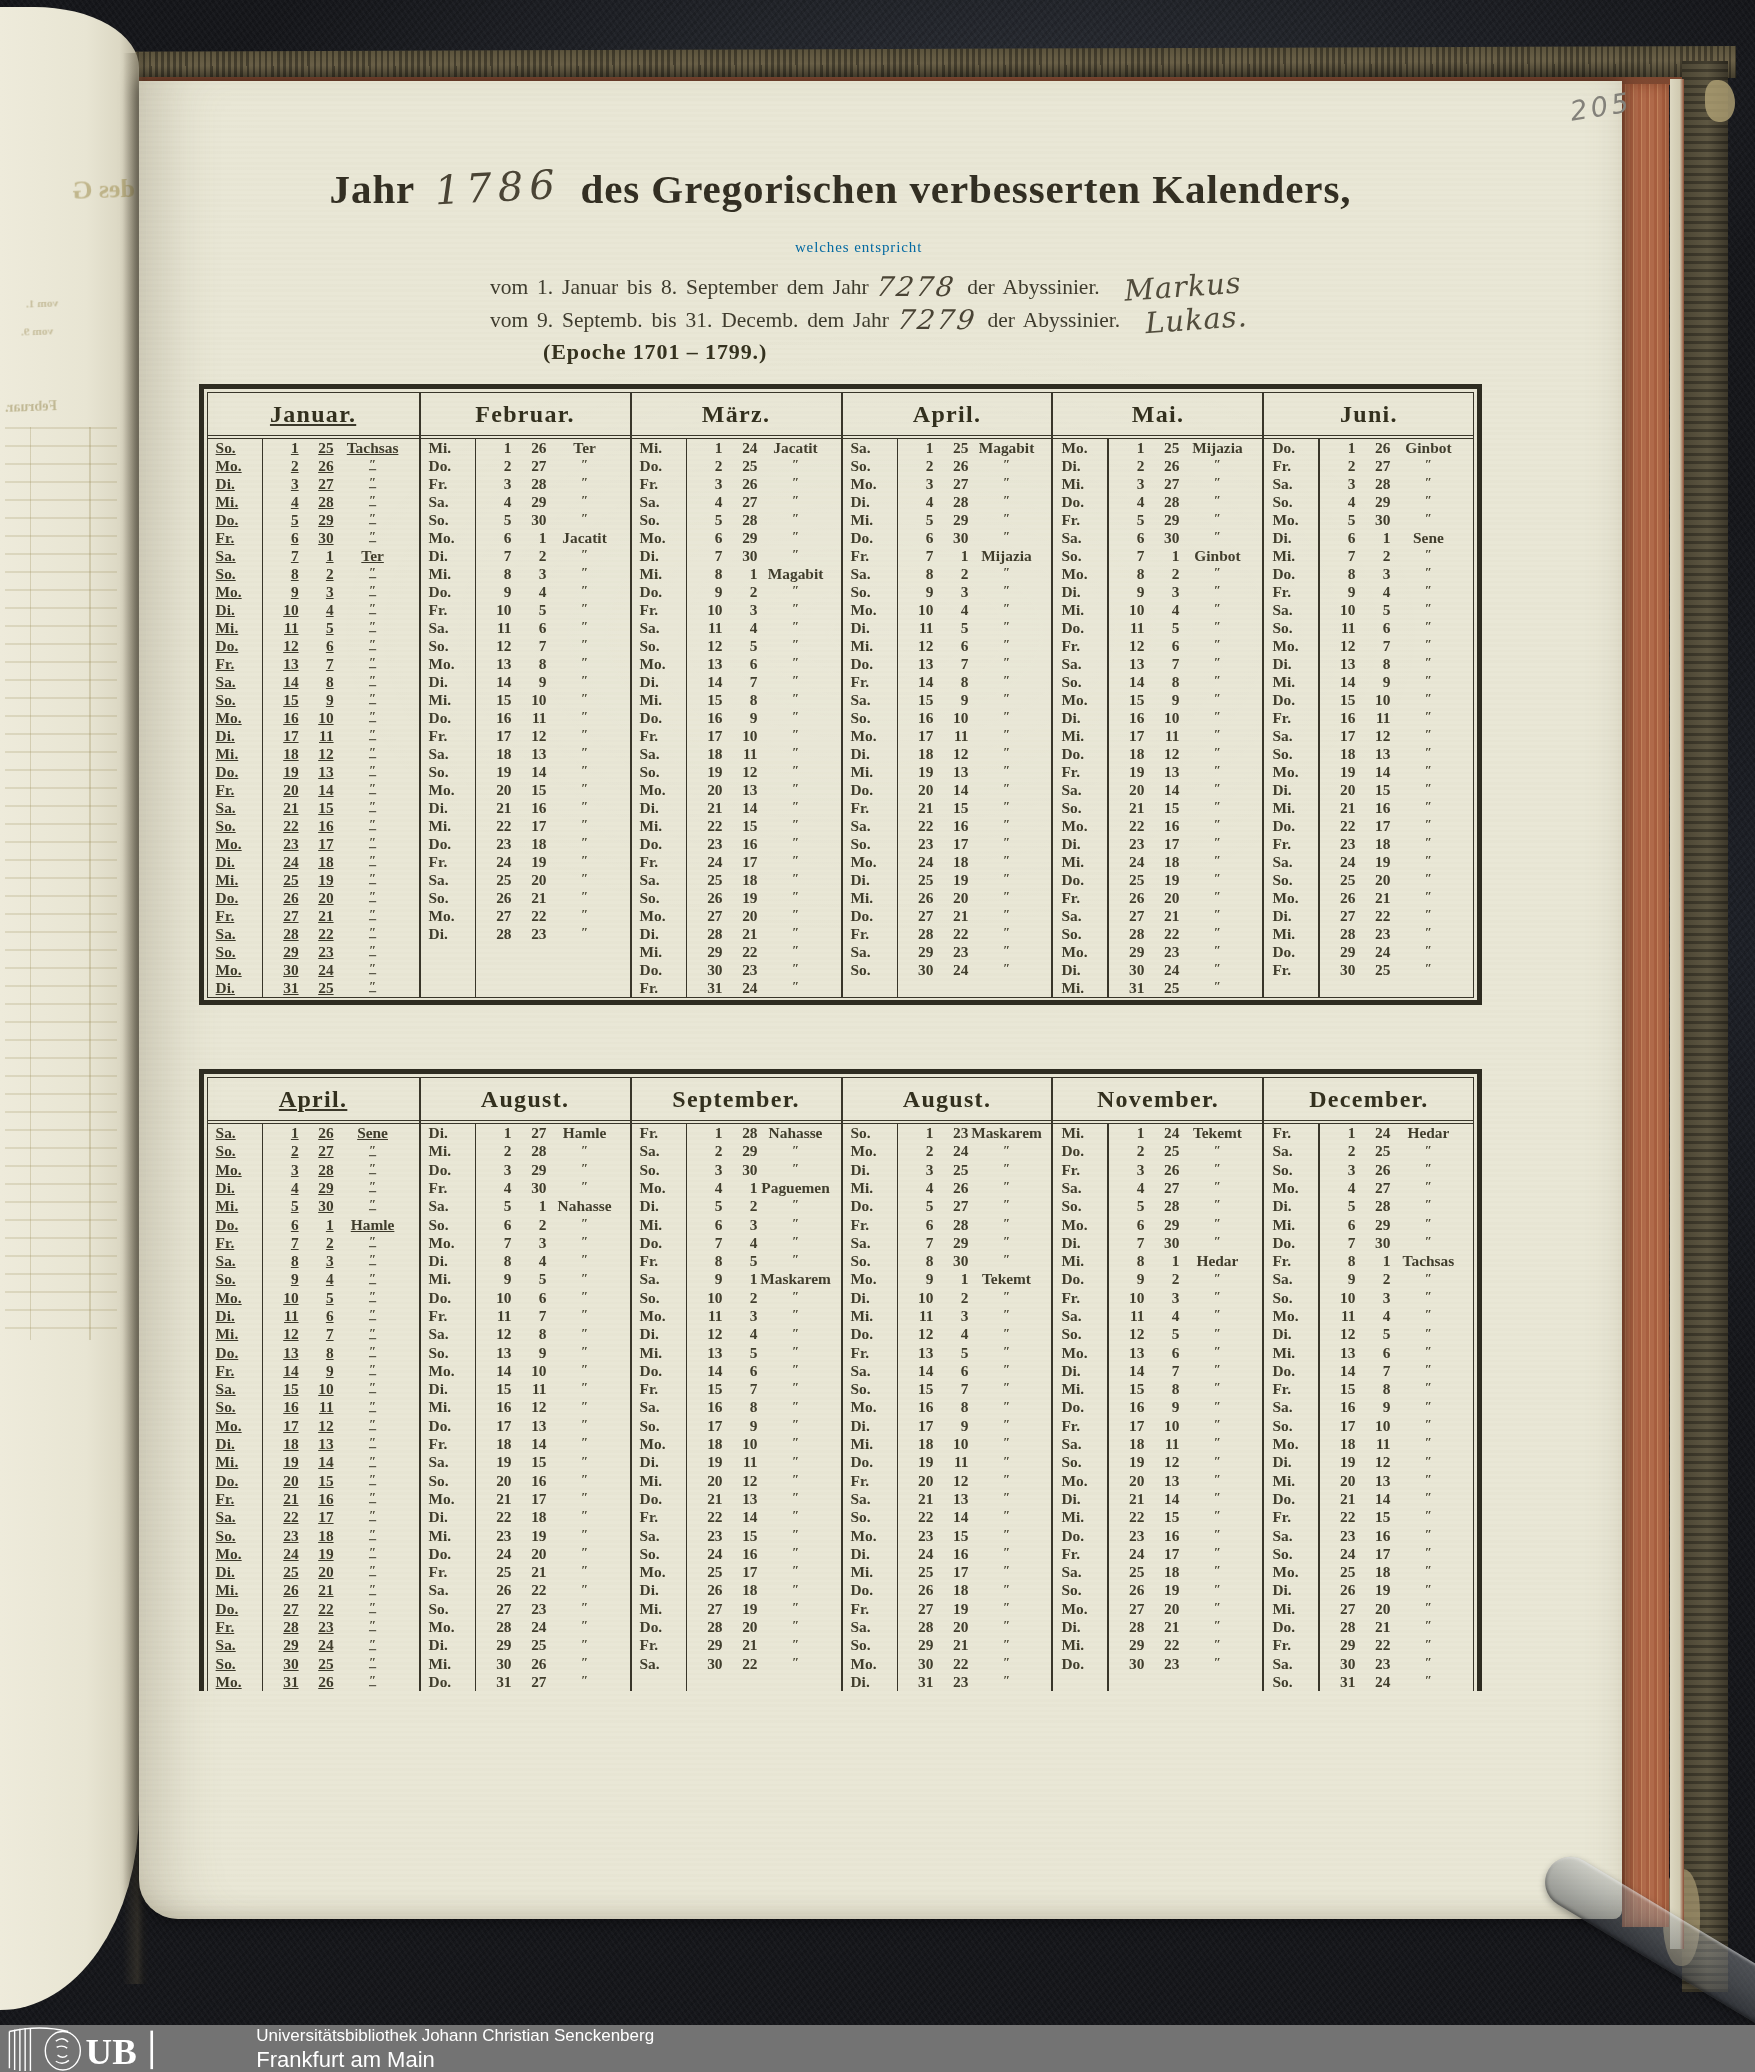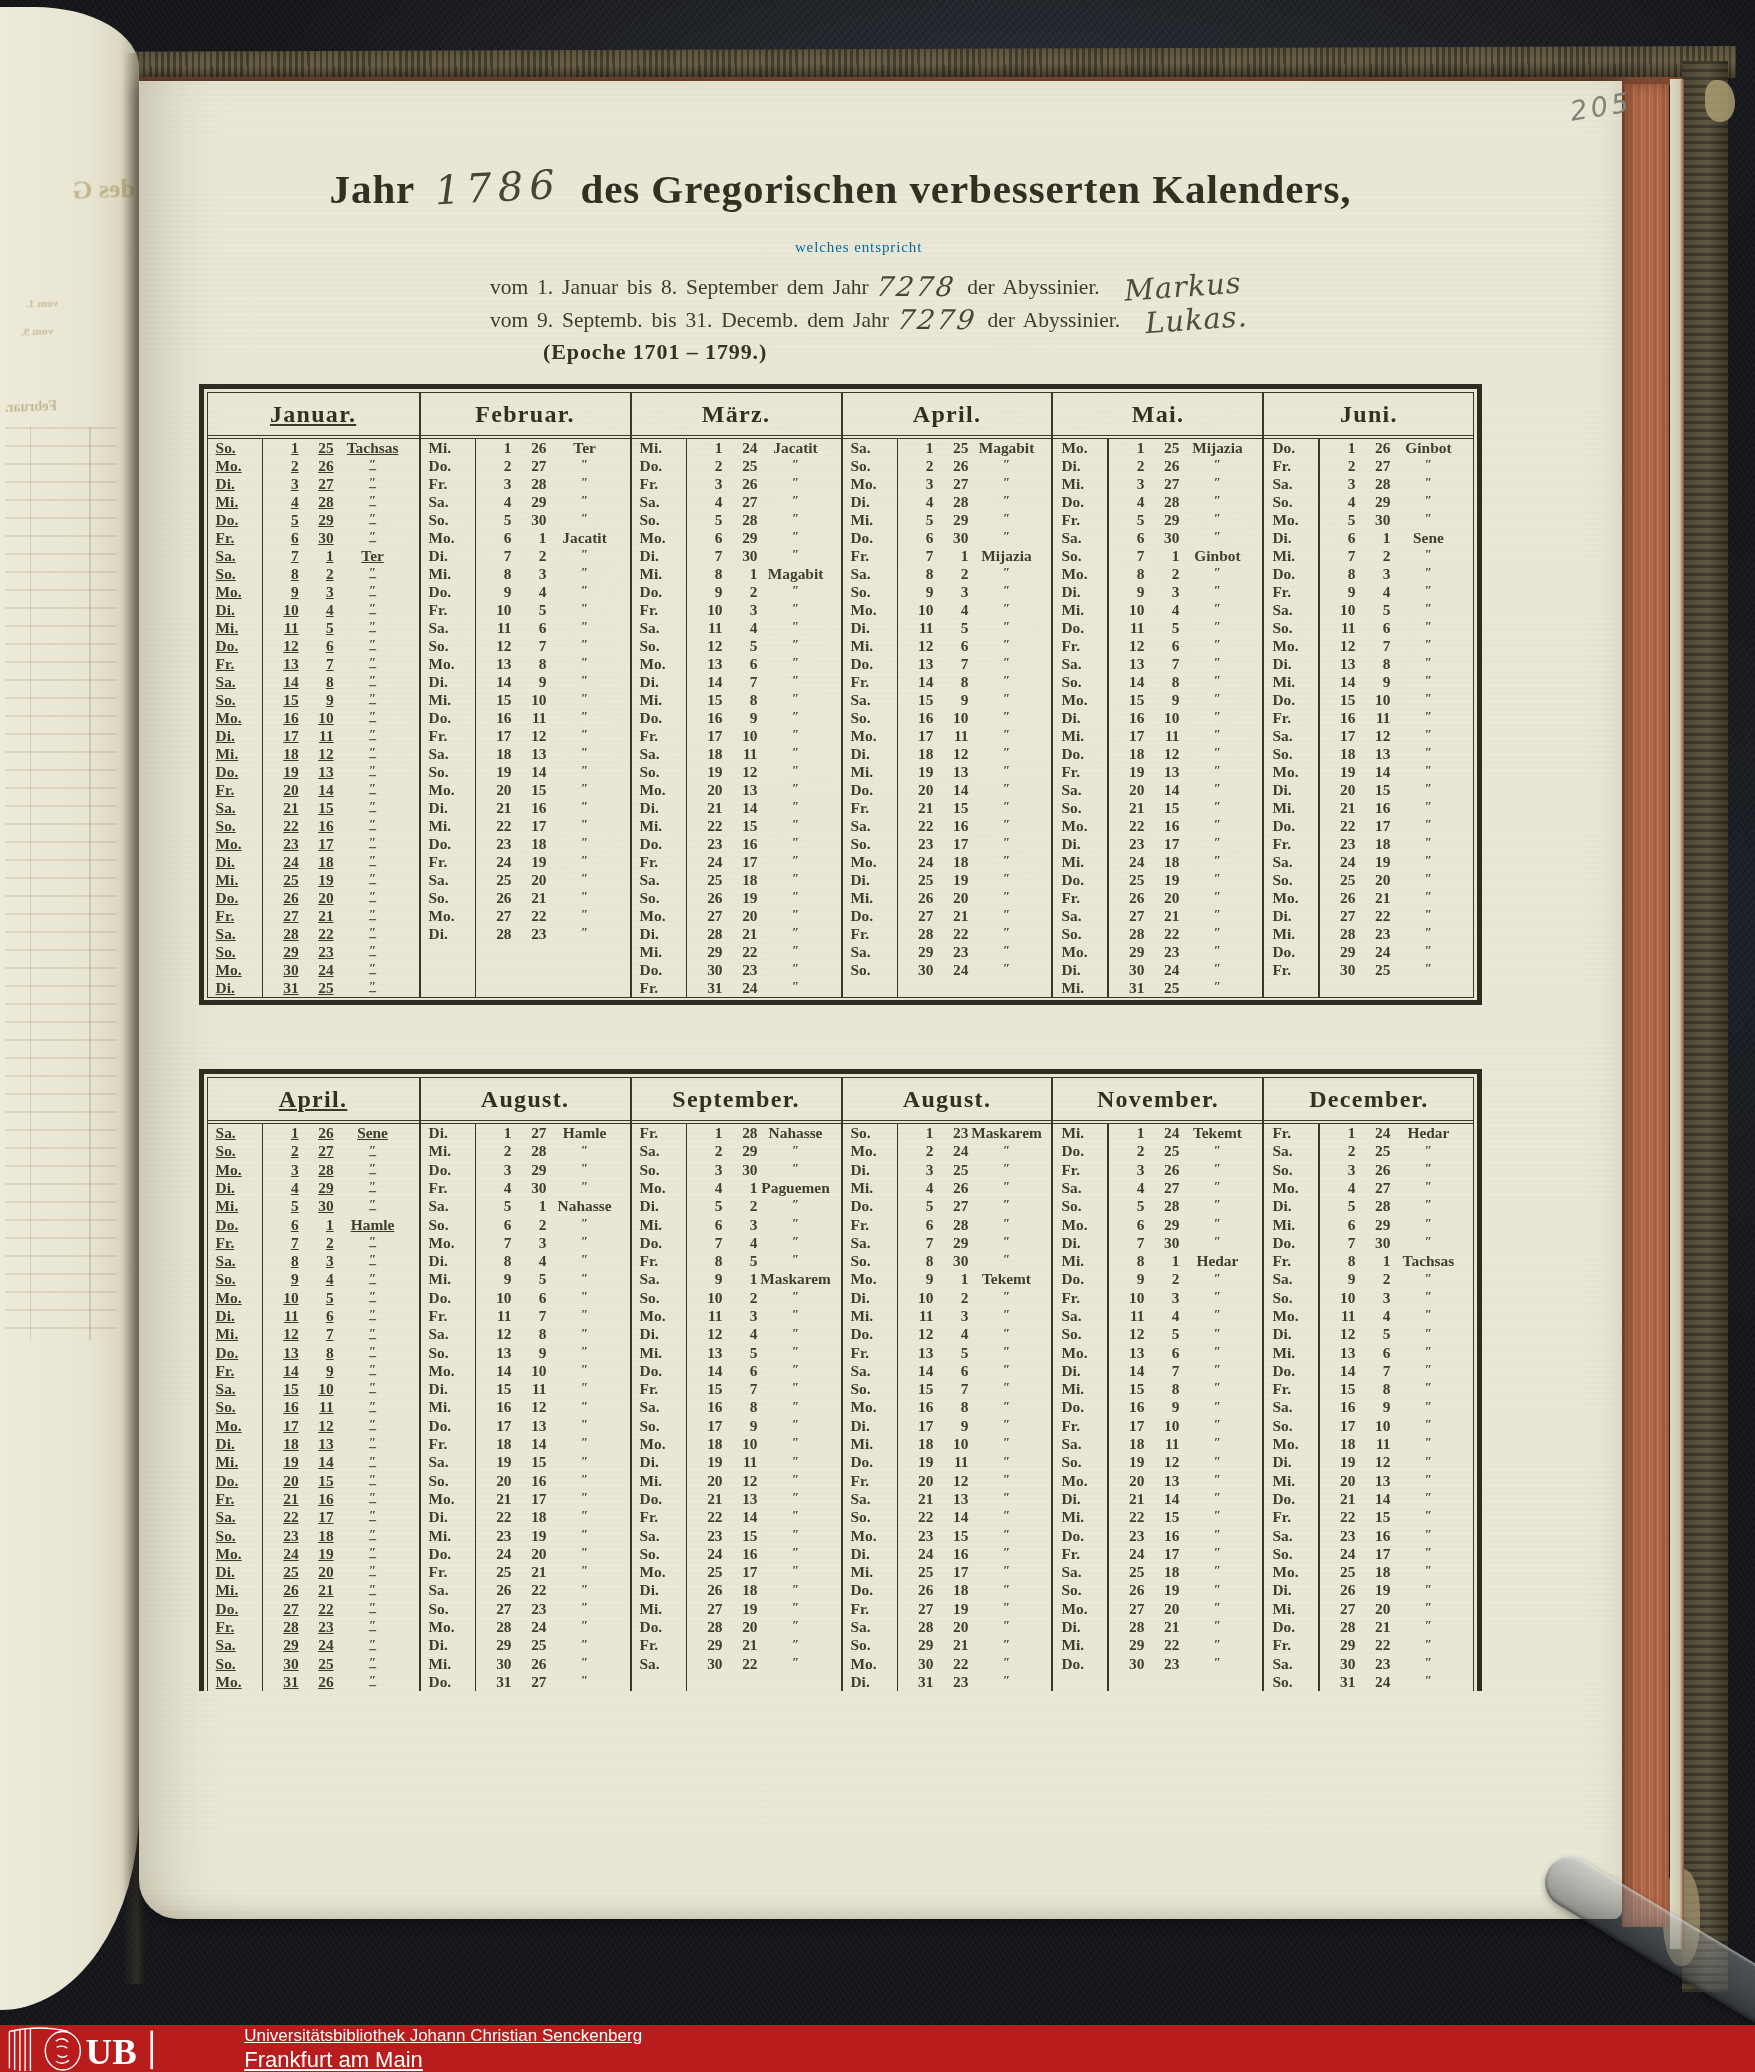--- a/index.html
+++ b/index.html
@@ -123,24 +123,24 @@
 
   
   .plastic-strip { position:absolute; left:1547px; top:1850px; width:377px; height:51px; z-index:6;
     transform:rotate(31deg); transform-origin:12.3px 50%;
     border-radius:26px; 
     background:linear-gradient(180deg, rgba(165,170,175,.40), rgba(110,115,120,.50) 55%, rgba(70,74,80,.55));
     box-shadow:inset 0 1.8px 2.6px rgba(255,255,255,.45), inset 0 -1.8px 3.5px rgba(0,0,0,.4), 1.8px 2.6px 7px rgba(0,0,0,.35); }
 
   
   .footer-bar { position:absolute; left:0; bottom:0; width:1756px; height:48px; z-index:7;
-    background:#b91c1c; display:flex; align-items:center;
+    background:#737373; display:flex; align-items:center;
     font-family:"Liberation Sans", sans-serif; color:#ffffff; }
   .ub-logo { margin-left:5.3px; width:219px; height:46px; flex:0 0 auto; }
-  .footer-text { margin-left:20px; line-height:1.25;text-decoration:underline; }
+  .footer-text { margin-left:32px; line-height:1.25; }
   .footer-line1 { font-size:17px; }
   .footer-line2 { font-size:22px; }
 </style>
 </head>
 <body>
 
 <div class="leather-bg"></div>
 
 <div class="cover-top"></div>
 <div class="pages-top-edge"></div>

